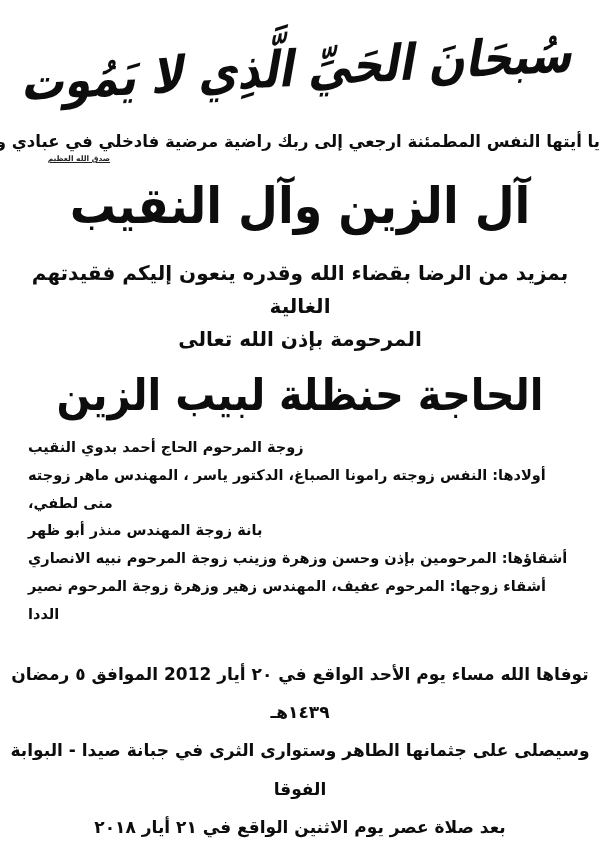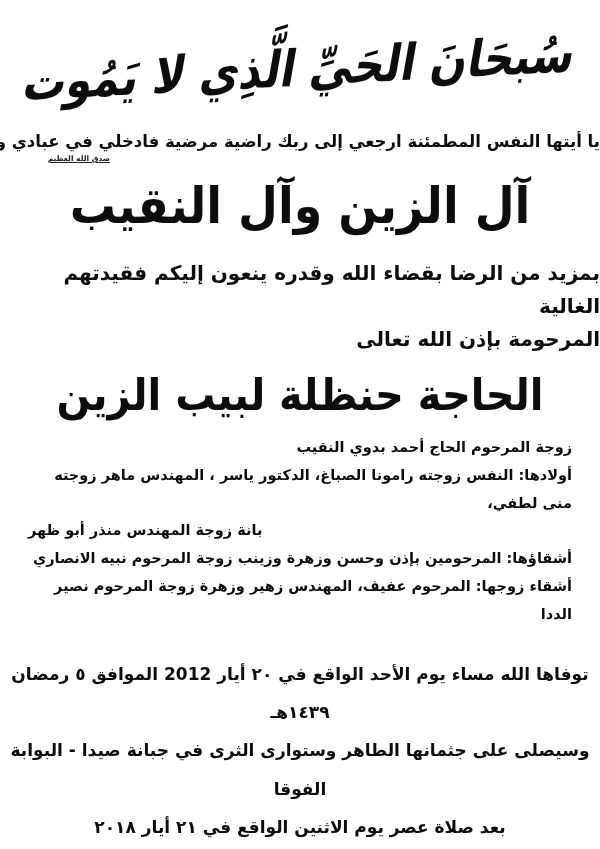--- a/index.html
+++ b/index.html
@@ -59,42 +59,42 @@
     text-align: center;
     letter-spacing: 1px;
     transform: scaleY(1.08);
   }
 
   
   .intro {
     margin-top: 24px;
     font-size: 20px;
     font-weight: bold;
-    text-align: right;
+    text-align: center;
     line-height: 1.65;
   }
 
   
   .deceased-name {
     margin-top: 16px;
     font-size: 40px;
     font-weight: bold;
     text-align: center;
     transform: scaleY(1.1);
   }
 
   
   .relatives {
     margin-top: 16px;
     padding: 0 28px;
     font-size: 14.5px;
     font-weight: bold;
     line-height: 1.92;
   }
-  .relatives .line { text-align: right; }
+  .relatives .line { text-align: left; }
   .relatives .line.centered { text-align: left; }
 
   
   .death-info {
     margin-top: 26px;
     font-size: 17px;
     font-weight: bold;
     text-align: center;
     line-height: 2.25;
   }

